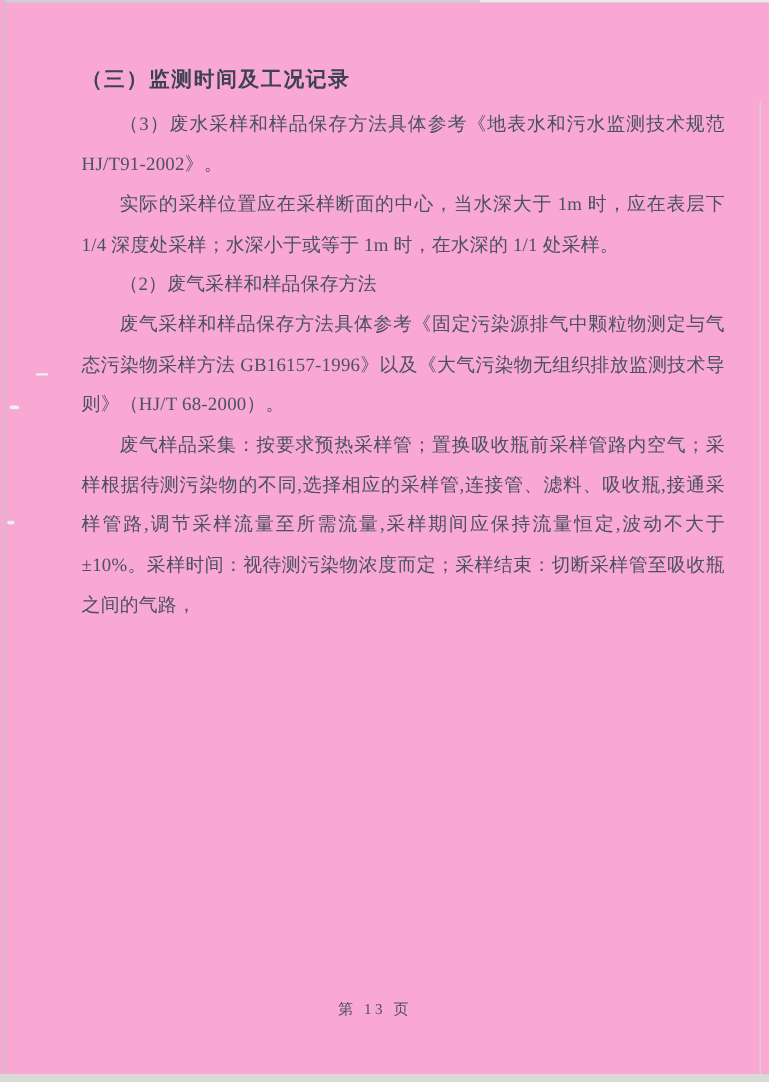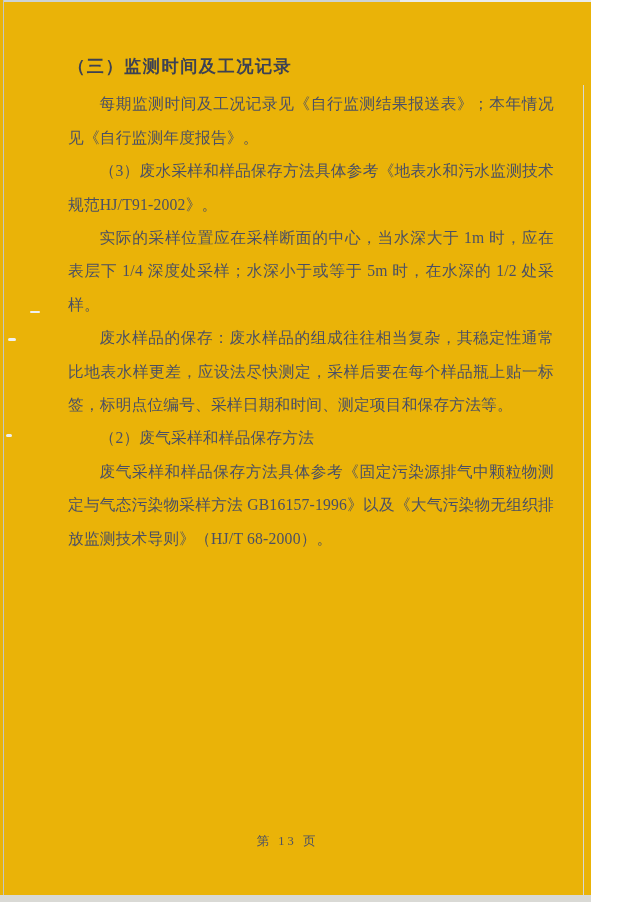--- a/index.html
+++ b/index.html
@@ -2,23 +2,23 @@
 <html><head>
 <meta charset="utf-8">
 <style>
   html, body {
     margin: 0;
     padding: 0;
     background: #ffffff;
   }
   .scan-page {
     position: relative;
-    width: 591px;
+    width: 641px;
     height: 902px;
-    background: #eab308;
+    background: #f9a8d4;
     overflow: hidden;
     font-family: "Liberation Serif", "DejaVu Serif", serif;
   }
   
   .edge-top {
     position: absolute;
     top: 0; left: 4px; width: 396px; height: 2px;
     background: #ccd3d5;
   }
   .edge-top-faint {
@@ -94,23 +94,22 @@
   <div class="edge-top-faint"></div>
   <div class="edge-left"></div>
   <div class="edge-right"></div>
   <div class="edge-bottom"></div>
   <div class="smudge smudge-1"></div>
   <div class="smudge smudge-2"></div>
   <div class="smudge smudge-3"></div>
 
   <div class="doc-body">
     <h2 class="doc-heading">（三）监测时间及工况记录</h2>
-    <p class="doc-para">每期监测时间及工况记录见《自行监测结果报送表》；本年情况见《自行监测年度报告》。</p>
     <p class="doc-para">（3）废水采样和样品保存方法具体参考《地表水和污水监测技术规范HJ/T91-2002》。</p>
-    <p class="doc-para">实际的采样位置应在采样断面的中心，当水深大于 1m 时，应在表层下 1/4 深度处采样；水深小于或等于 5m 时，在水深的 1/2 处采样。</p>
-    <p class="doc-para">废水样品的保存：废水样品的组成往往相当复杂，其稳定性通常比地表水样更差，应设法尽快测定，采样后要在每个样品瓶上贴一标签，标明点位编号、采样日期和时间、测定项目和保存方法等。</p>
+    <p class="doc-para">实际的采样位置应在采样断面的中心，当水深大于 1m 时，应在表层下 1/4 深度处采样；水深小于或等于 1m 时，在水深的 1/1 处采样。</p>
     <p class="doc-para">（2）废气采样和样品保存方法</p>
     <p class="doc-para">废气采样和样品保存方法具体参考《固定污染源排气中颗粒物测定与气态污染物采样方法 GB16157-1996》以及《大气污染物无组织排放监测技术导则》（HJ/T 68-2000）。</p>
+    <p class="doc-para">废气样品采集：按要求预热采样管；置换吸收瓶前采样管路内空气；采样根据待测污染物的不同,选择相应的采样管,连接管、滤料、吸收瓶,接通采样管路,调节采样流量至所需流量,采样期间应保持流量恒定,波动不大于±10%。采样时间：视待测污染物浓度而定；采样结束：切断采样管至吸收瓶之间的气路，</p>
   </div>
 
   <div class="doc-footer">第 13 页</div>
 
 </div>
 
 </body></html>

